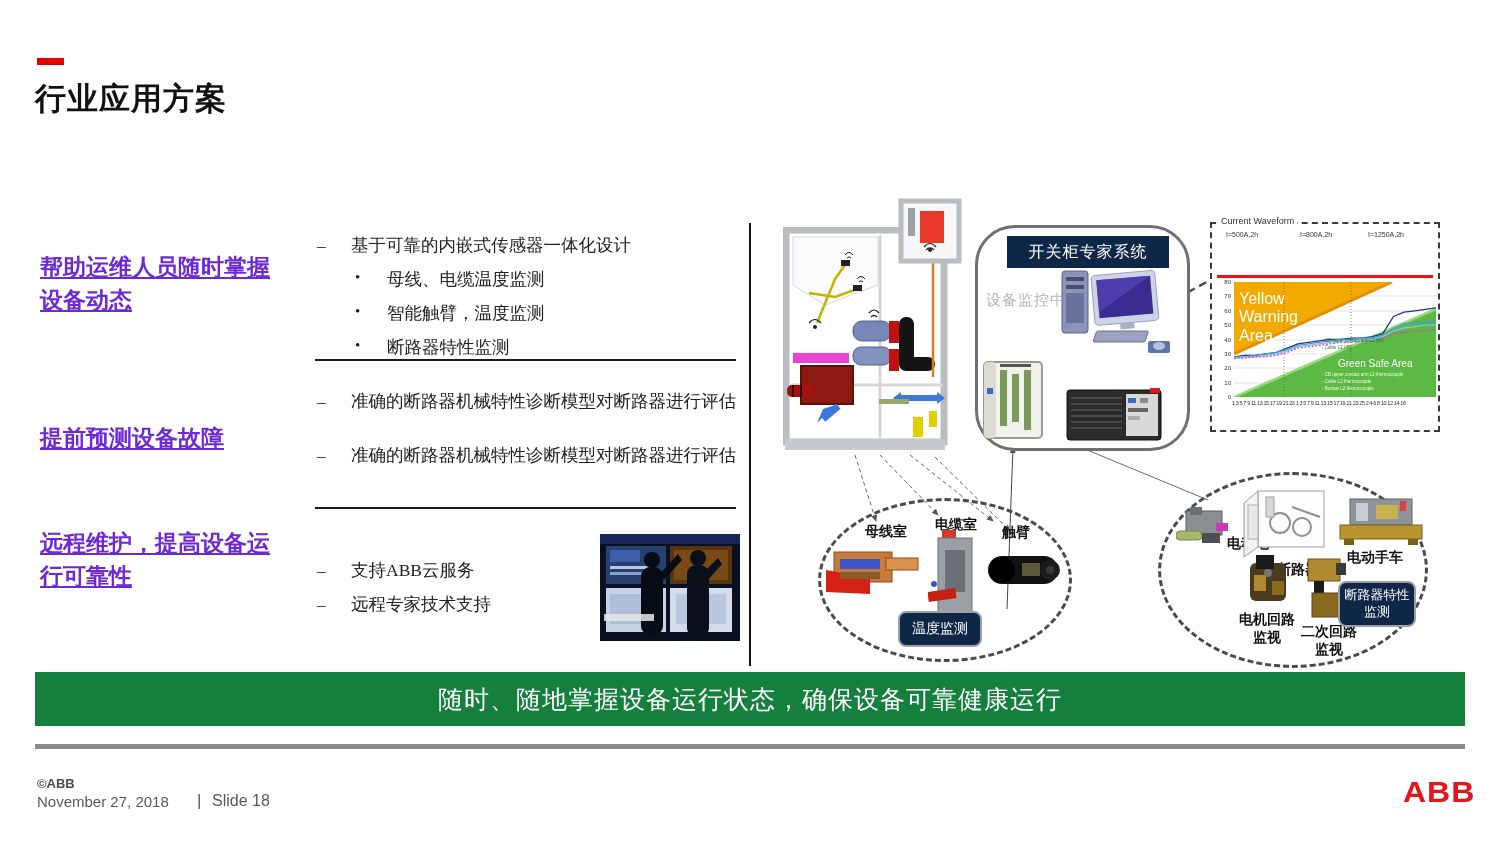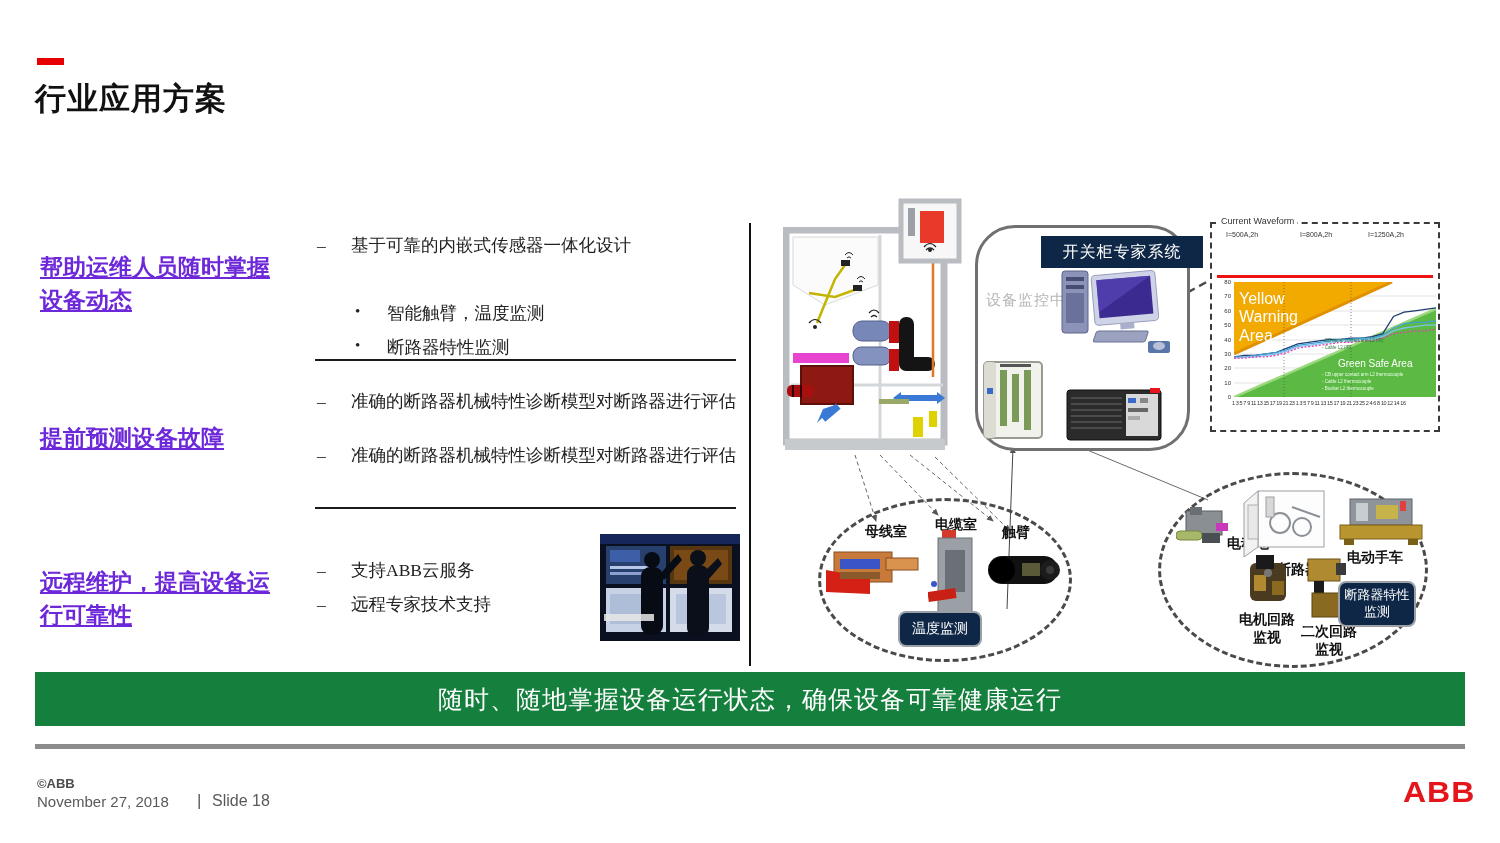--- a/index.html
+++ b/index.html
@@ -31,21 +31,21 @@
   
   .photo { left:600px; top:534px; width:140px; height:107px; }
 
   
   .diagram { left:760px; top:195px; width:712px; height:478px; }
   .diagram .overlay { position:absolute; left:0; top:0; z-index:1; pointer-events:none; }
   .diagram .node { position:absolute; z-index:2; }
 
   .expert-box { left:215px; top:30px; width:215px; height:226px; border:3px solid #707070; border-radius:40px; background:#fff; }
   .navy { background:#0e2747; color:#fff; text-align:center; }
-  .expert-title { left:247px; top:41px; width:162px; height:32px; font-size:16px; line-height:32px; letter-spacing:1px;margin-left:34px; }
+  .expert-title { left:247px; top:41px; width:162px; height:32px; font-size:16px; line-height:32px; letter-spacing:1px; }
   .center-label { left:226px; top:96px; font-size:15px; color:#b5b5b5; letter-spacing:1px; }
 
   .badge { border:2px solid #9aa0a6; border-radius:8px; color:#fff; font-size:14px;
     display:flex; align-items:center; justify-content:center; text-align:center; line-height:1.3; }
   .badge-temp { left:138px; top:416px; width:84px; height:36px; }
   .badge-cb { left:578px; top:386px; width:78px; height:46px; font-size:13px; }
 
   .ellipse { border:3px dashed #4a4a4a; border-radius:50%; }
   .ellipse-left { left:58px; top:303px; width:254px; height:164px; }
   .ellipse-right { left:398px; top:277px; width:270px; height:196px; }
@@ -83,23 +83,24 @@
 </head>
 <body>
 
 <div class="slide">
 
   <div class="abs accent-dash"></div>
   <div class="abs page-title">行业应用方案</div>
 
   <div class="abs red-heading" style="left:40px; top:252px;">帮助运维人员随时掌握设备动态</div>
   <div class="abs red-heading" style="left:40px; top:423px;">提前预测设备故障</div>
-  <div class="abs red-heading" style="left:40px; top:567px;">远程维护，提高设备运行可靠性</div>
+  <div class="abs red-heading" style="left:40px; top:528px;">远程维护，提高设备运行可靠性</div>
 
   <div class="abs mid-item dash" style="top:232px;">基于可靠的内嵌式传感器一体化设计</div>
+  <div class="abs mid-item dot" style="top:266px;">母线、电缆温度监测</div>
   <div class="abs mid-item dot" style="top:300px;">智能触臂，温度监测</div>
   <div class="abs mid-item dot" style="top:334px;">断路器特性监测</div>
   <div class="abs sep-line" style="top:359px;"></div>
 
   <div class="abs mid-item dash" style="top:388px;">准确的断路器机械特性诊断模型对断路器进行评估</div>
   <div class="abs mid-item dash" style="top:442px;">准确的断路器机械特性诊断模型对断路器进行评估</div>
   <div class="abs sep-line" style="top:507px;"></div>
 
   <div class="abs mid-item dash" style="top:557px;">支持ABB云服务</div>
   <div class="abs mid-item dash" style="top:591px;">远程专家技术支持</div>

